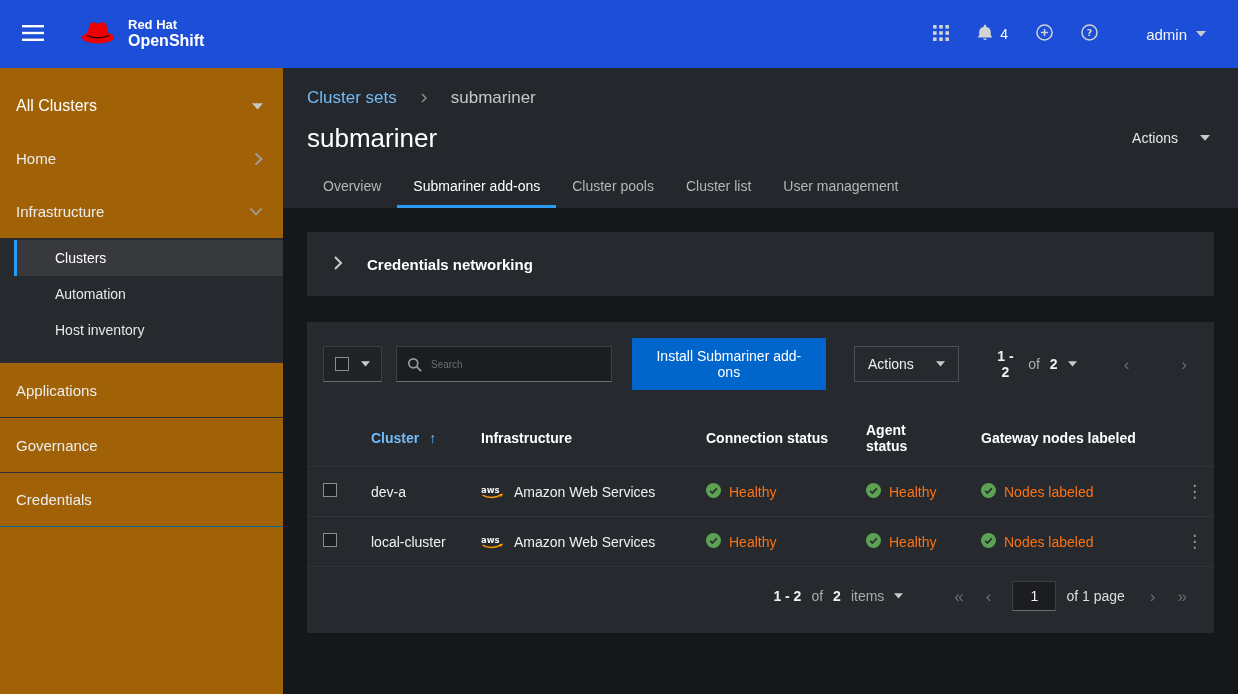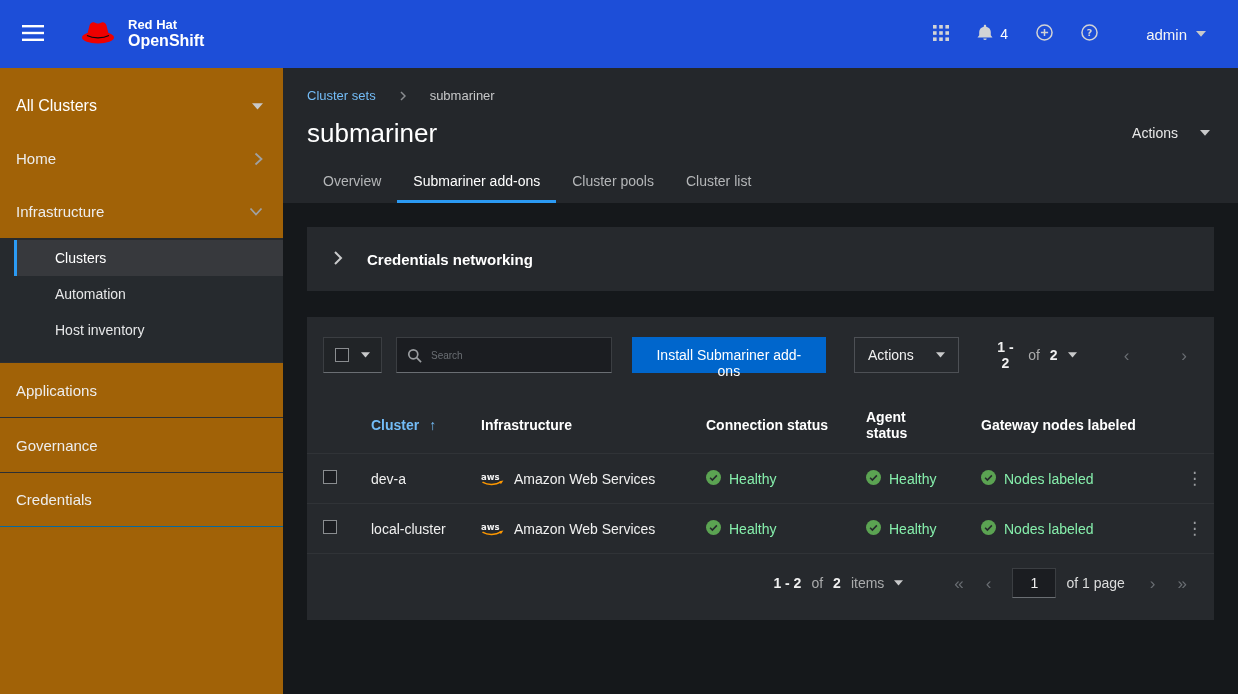--- a/index.html
+++ b/index.html
@@ -39,21 +39,21 @@
   .nav-item.rule:last-child { border-bottom:1px solid #0369a1;text-align:center; }
   .chev { display:flex; color:#9fa1a3; }
   .subnav { list-style:none; background:#262a2e; padding:2px 0 14px; }
   .subnav li { display:block; }
   .subnav-btn { display:block; width:100%; text-align:left; padding:10px 16px 10px 55px; font-size:14px; color:#e6e7e8; }
   .subnav li.active { padding-left:14px; }
   .subnav li.active .subnav-btn { background:#37393d; border-left:3px solid #2b9af3; padding-left:38px; color:#fff; }
 
   
   .page-header { background:#24272b; padding:20px 24px 0; }
-  .breadcrumb { display:flex; align-items:center; gap:24px; font-size:13px; }
+  .breadcrumb { display:flex; align-items:center; gap:24px; font-size:17px; }
   .breadcrumb a { color:#73bcf7; text-decoration:none; cursor:pointer; }
   .crumb-current { color:#c6c7c8; }
   .sep-icon { display:flex; color:#8a8d90; }
   .title-row { display:flex; align-items:center; justify-content:space-between; margin-top:14px; }
   h1 { font-size:26px; font-weight:400; color:#fff; }
   .page-actions { display:flex; align-items:center; gap:22px; font-size:14px; color:#e8e8e8; padding:8px 4px; }
   .tabs { list-style:none; display:flex; margin-top:12px; }
   .tab { padding:12px 16px 14px; font-size:14px; color:#b4b6b8; cursor:pointer; position:relative; white-space:nowrap; }
   .tab.active { color:#fff; }
   .tab.active::after { content:""; position:absolute; left:0; right:0; bottom:0; height:3px; background:#2b9af3; }
@@ -66,39 +66,39 @@
   .expand-title { font-size:15px; font-weight:600; color:#fff; margin-left:8px; }
 
   
   .toolbar { display:flex; align-items:center; padding:16px; gap:14px; }
   .bulk-select { display:flex; align-items:center; gap:12px; height:36px; padding:0 11px; border:1px solid #3b3e42; border-bottom-color:#6a6e73; background:#212427; }
   .checkbox { appearance:none; -webkit-appearance:none; width:14px; height:14px; background:#1b1d21; border:1px solid #8a8d90; margin:0; cursor:pointer; display:inline-block; }
   .search-box { display:flex; align-items:center; gap:9px; width:222px; height:36px; padding:0 10px; background:#1b1d21; border:1px solid #3b3e42; border-bottom-color:#6a6e73; }
   .search-box input { flex:1; min-width:0; background:transparent; border:none; outline:none; color:#f0f0f0; font-size:10px; }
   .search-box input::placeholder { color:#6a6e73; }
   .search-icon { display:flex; color:#9a9da0; }
-  .btn-primary { height:36px; padding:10px 16px; background:#0066cc; color:#fff; font-size:14px; margin-left:6px; }
+  .btn-primary { height:52px; padding:10px 16px; background:#0066cc; color:#fff; font-size:14px; margin-left:6px; }
   .dropdown-btn { height:36px; padding:0 13px; border:1px solid #4d5055; display:flex; align-items:center; gap:22px; font-size:14px; color:#f0f0f0; margin-left:14px; }
   .toolbar-spacer { flex:1; }
   .pg-summary { display:flex; align-items:center; gap:10px; font-size:14px; color:#f0f0f0; padding:6px 6px; }
   .b { font-weight:700; }
   .dim { color:#aaabac; }
   .pg-arrow { font-size:17px; color:#6a6e73; padding:4px 11px; line-height:1; }
   .toolbar .pg-arrow { margin-left:16px; }
 
   
   table { width:100%; border-collapse:collapse; table-layout:fixed; }
   th, td { text-align:left; vertical-align:middle; padding:8px 16px; font-size:14px; }
   thead th { font-weight:700; color:#fff; padding-top:16px; padding-bottom:12px; }
   tbody tr { height:50px; border-top:1px solid #303337; }
   tbody tr:last-child { border-bottom:1px solid #303337; }
   .th-sort { display:flex; align-items:center; gap:10px; color:#73bcf7; font-weight:700; padding:0; }
   .sort-arrow { color:#73bcf7; font-size:14px; }
   .cell-flex { display:flex; align-items:center; gap:9px; }
-  .link { color:#86efac; text-decoration:none; cursor:pointer; display:flex; align-items:center; gap:8px; padding:0; font-size:14px; }
+  .link { color:#f97316; text-decoration:none; cursor:pointer; display:flex; align-items:center; gap:8px; padding:0; font-size:14px; }
   .kebab { color:#9a9da0; font-size:17px; padding:4px 12px; line-height:1; }
   .aws-svg { flex:0 0 auto; display:flex; }
 
   
   .pg-bottom { display:flex; align-items:center; justify-content:flex-end; padding:14px 16px 22px; }
   .pg-bottom .pg-summary { margin-right:34px; }
   .page-input { width:44px; height:30px; background:#1b1d21; border:1px solid #3b3e42; border-bottom-color:#6a6e73; color:#f0f0f0; text-align:center; font-size:14px; margin:0 10px; outline:none; }
   .page-ctx { font-size:14px; color:#dcdddd; margin-right:14px; }
 </style>
 </head>
@@ -258,20 +258,21 @@
                 </svg>
             </span>
           </button>
         </div>
 
         <ul class="tabs">
           <li class="tab"><span>Overview</span></li>
           <li class="tab active"><span>Submariner add-ons</span></li>
           <li class="tab"><span>Cluster pools</span></li>
           <li class="tab"><span>Cluster list</span></li>
+          <li class="tab"><span>User management</span></li>
         </ul>
       </div>
 
       <div class="page-content">
 
         <section class="card expand-card">
           <button class="expand-toggle">
             <span>
               <svg width="10" height="16" viewBox="0 0 10 16" fill="none" stroke="currentColor" stroke-width="2">
                   <path d="M2 2l6 6-6 6"></path>

